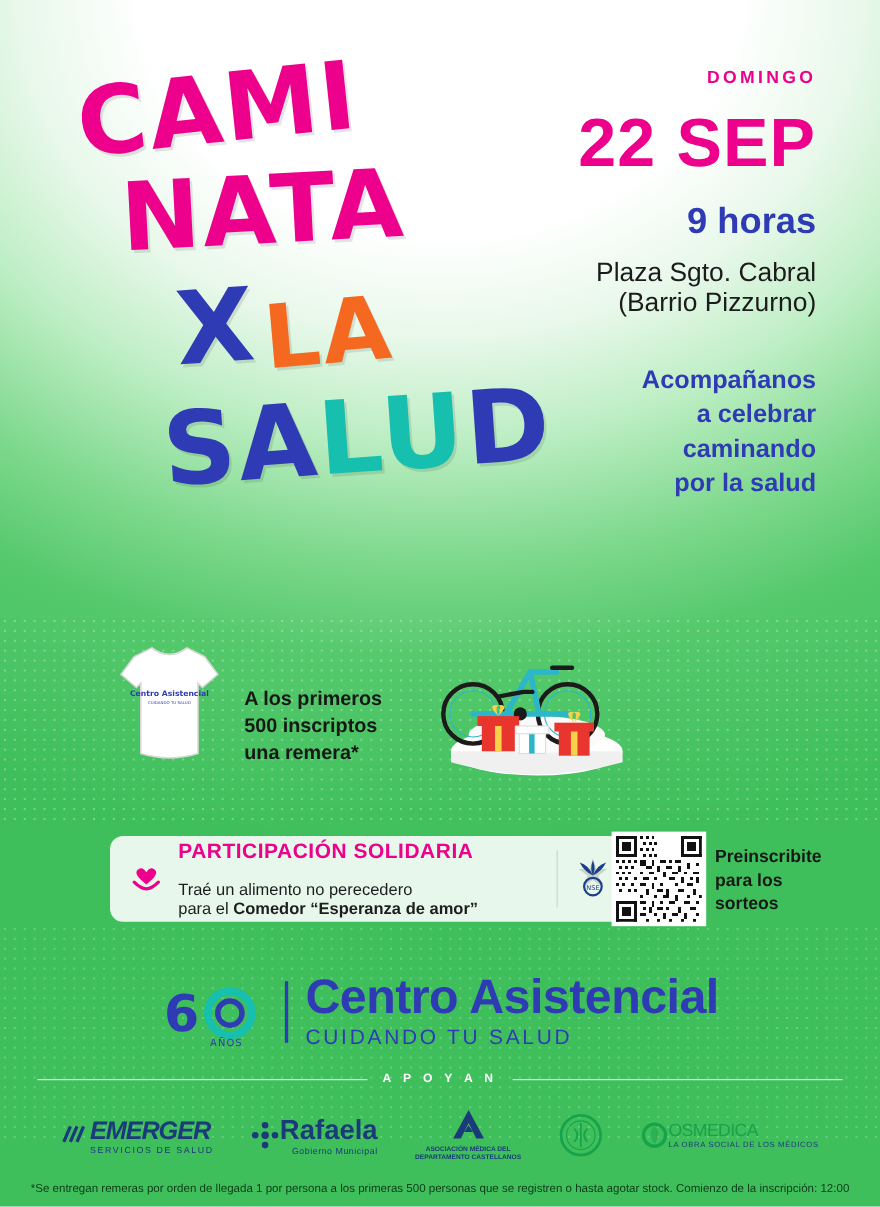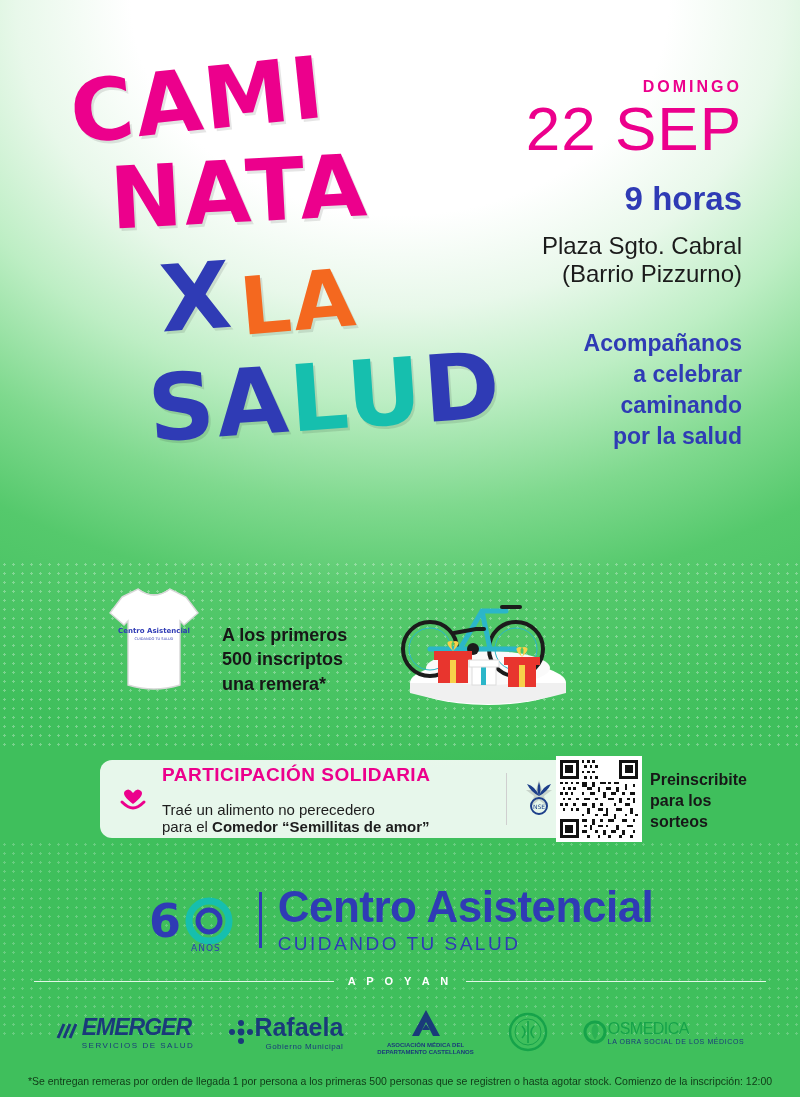--- a/index.html
+++ b/index.html
@@ -58,26 +58,26 @@
     transform: rotate(-5deg);
   }
   #w-salud {
     left: 100px; top: 295px;
     font-size: 92px; color: #2f3bb5;
     transform: rotate(-4deg);
   }
   #w-salud .teal { color: #16bfae; }
 
   
-  #info-block { position: absolute; right: 58px; top: 78px; width: 300px; text-align: right; }
+  #info-block { position: absolute; right: 58px; top: 62px; width: 300px; text-align: right; }
   #day-label {
     color: #ec008c; font-weight: 700; font-size: 16px; letter-spacing: 3px;
   }
   #date-big {
-    color: #ec008c; font-weight: 400; font-size: 62px; line-height: 1; margin-top: 2px;
+    color: #ec008c; font-weight: 700; font-size: 62px; line-height: 1; margin-top: 20px;
     letter-spacing: 1px;
   }
   #hour {
     color: #2f3bb5; font-weight: 700; font-size: 33px; margin-top: 20px;
   }
   #place1 { color: #1b1b1b; font-size: 24px; margin-top: 14px; }
   #place2 { color: #1b1b1b; font-size: 24px; }
   #invite {
     margin-top: 40px; color: #2f3bb5; font-weight: 700; font-size: 23px; line-height: 1.35;
   }
@@ -244,21 +244,21 @@
   <div id="solid-bar">
     <span id="heart-icon">
       <svg width="34" height="34" viewBox="0 0 34 34" aria-hidden="true">
         <path d="M17 13 q-4 -6 -8 -2 q-4 4 8 13 q12 -9 8 -13 q-4 -4 -8 2 z" fill="#ec008c"></path>
         <path d="M6 22 q6 6 11 6 q5 0 11 -6" fill="none" stroke="#ec008c" stroke-width="3" stroke-linecap="round"></path>
       </svg>
     </span>
     <div id="solid-text">
       <div id="solid-title">PARTICIPACIÓN SOLIDARIA</div>
       <div id="solid-l1">Traé un alimento no perecedero</div>
-      <div id="solid-l2"><span>para el </span><b>Comedor “Semillitas de amor”</b></div>
+      <div id="solid-l2"><span>para el </span><b>Comedor “Esperanza de amor”</b></div>
     </div>
     <div id="bar-div"></div>
     <div id="scout-logo">
       <svg width="40" height="46" viewBox="0 0 40 46" aria-hidden="true">
         <path d="M20 4 L23 14 L33 14 L25 20 L28 30 L20 24 L12 30 L15 20 L7 14 L17 14 Z" fill="#6a6a6a" opacity=".25"></path>
         <path d="M20 6 q3 8 0 14 q-3 -6 0 -14 z M20 20 q-8 -4 -12 -12 q8 2 12 12 z M20 20 q8 -4 12 -12 q-8 2 -12 12 z" fill="#1d3f8a"></path>
         <circle cx="20" cy="30" r="8" fill="none" stroke="#1d3f8a" stroke-width="2"></circle>
         <text x="20" y="33" text-anchor="middle" font-family="DejaVu Sans, sans-serif" font-size="6" fill="#1d3f8a">NSE</text>
       </svg>
       <div id="scout-txt">

